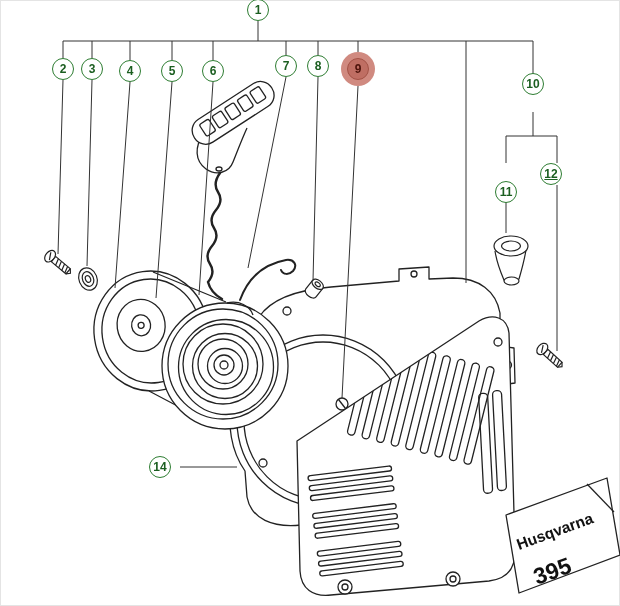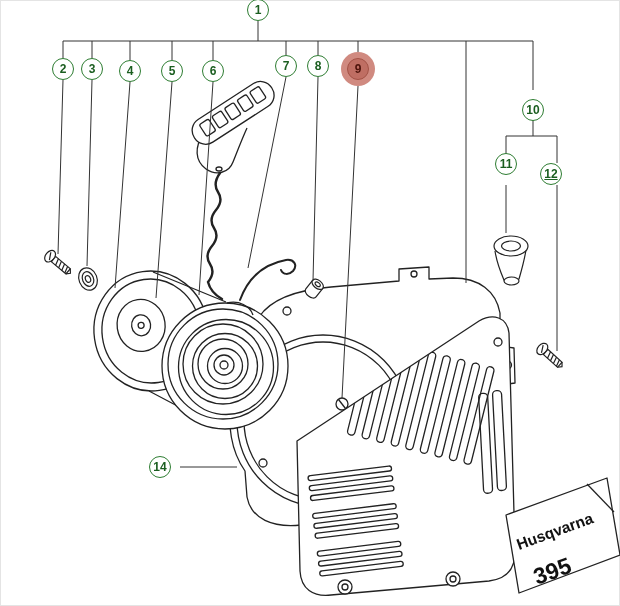--- a/index.html
+++ b/index.html
@@ -217,18 +217,18 @@
 
   <div class="callout" style="left:246px; top:-2px;">1</div>
   <div class="callout" style="left:51px;  top:57px;">2</div>
   <div class="callout" style="left:80px;  top:57px;">3</div>
   <div class="callout" style="left:118px; top:59px;">4</div>
   <div class="callout" style="left:160px; top:59px;">5</div>
   <div class="callout" style="left:201px; top:59px;">6</div>
   <div class="callout" style="left:274px; top:54px;">7</div>
   <div class="callout" style="left:306px; top:54px;">8</div>
   <div class="callout highlighted" style="left:346px; top:57px;">9</div>
-  <div class="callout" style="left:521px; top:98px;">10</div>
-  <div class="callout" style="left:494px; top:152px;">11</div>
+  <div class="callout" style="left:521px; top:72px;">10</div>
+  <div class="callout" style="left:494px; top:180px;">11</div>
   <div class="callout" style="left:539px; top:162px;text-decoration:underline;">12</div>
   <div class="callout" style="left:148px; top:455px;">14</div>
 
 </div>
 
 </body></html>

